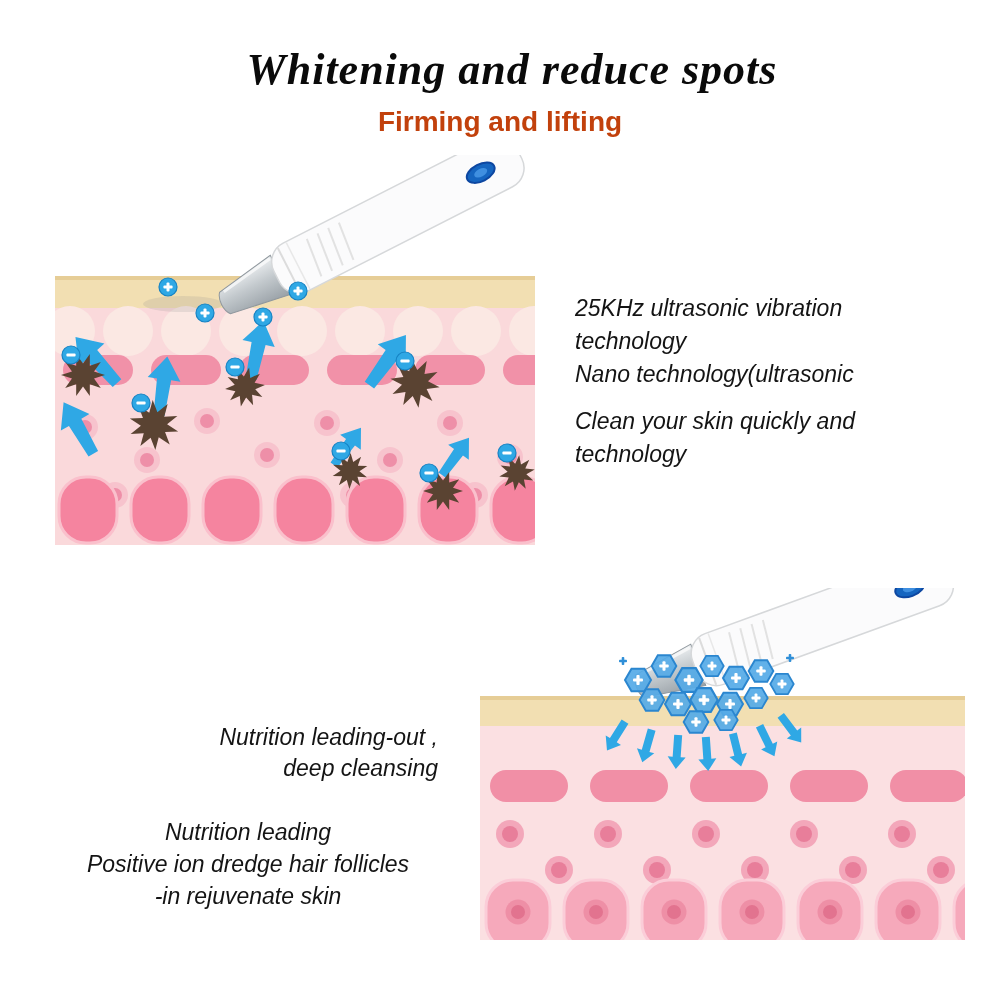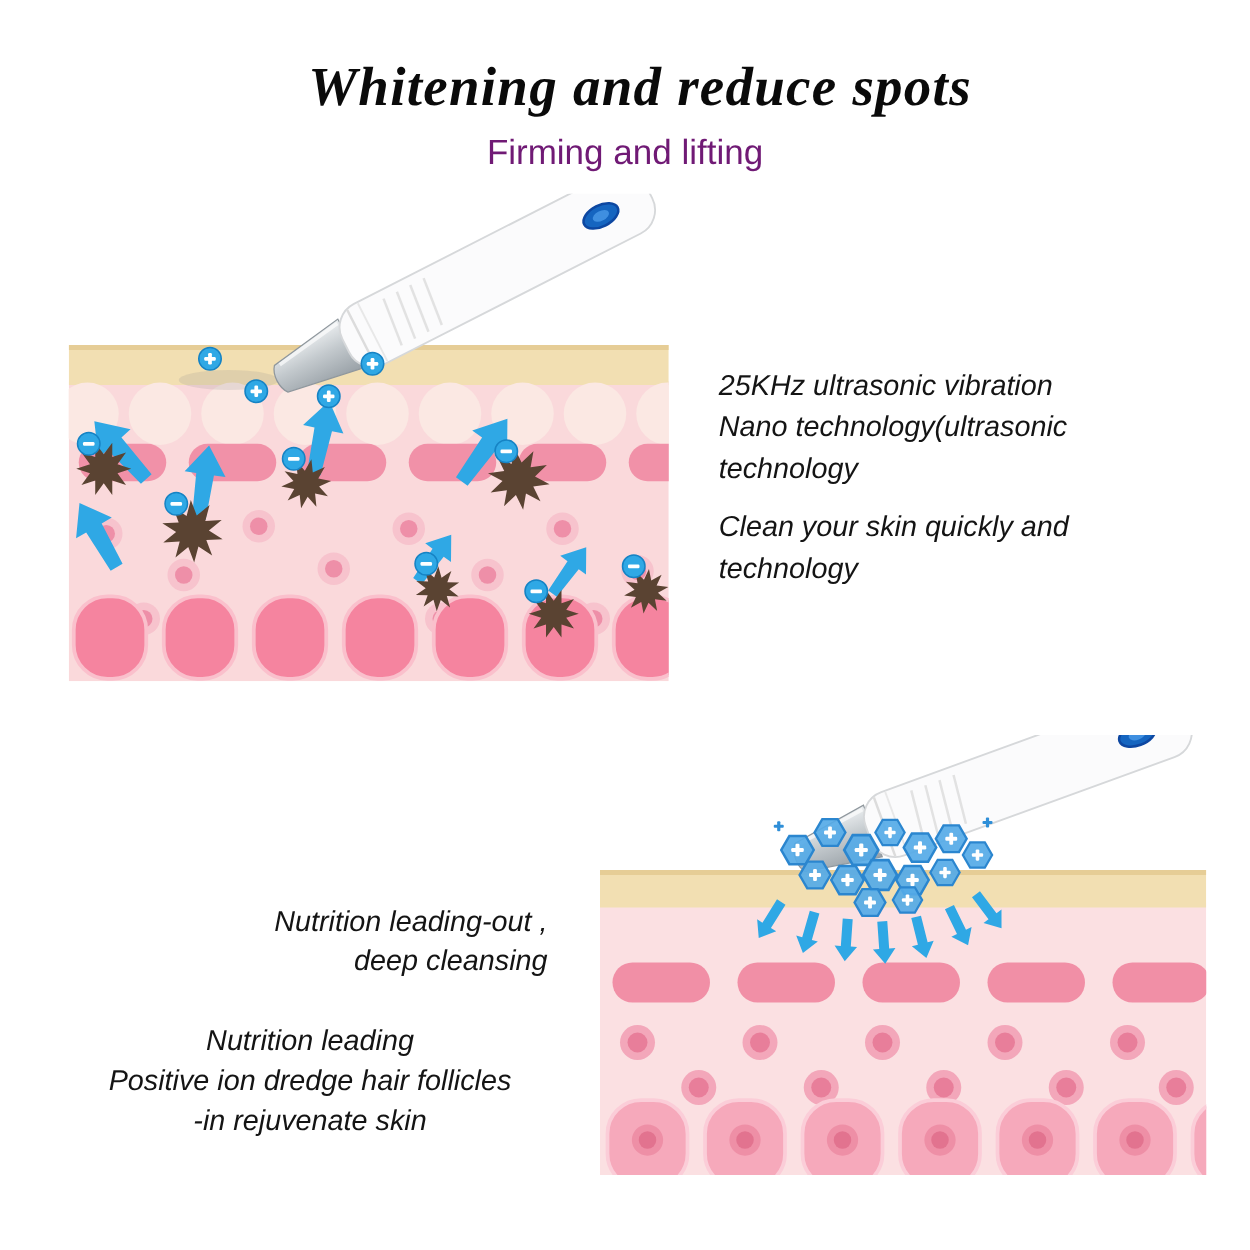--- a/index.html
+++ b/index.html
@@ -4,21 +4,21 @@
 <style>
   html,body{margin:0;padding:0;background:#ffffff;}
   body{width:1000px;height:1000px;position:relative;overflow:hidden;
        font-family:"Liberation Sans",sans-serif;color:#111;}
   .page{position:relative;width:1000px;height:1000px;background:#fff;}
   h1,h2,p{margin:0;}
   .title{position:absolute;top:44px;left:12px;width:1000px;text-align:center;
          font-family:"Liberation Serif",serif;font-style:italic;font-weight:bold;
          font-size:44px;letter-spacing:1px;color:#0a0a0a;}
   .subtitle{position:absolute;top:106px;left:0;width:1000px;text-align:center;
-            font-size:28px;font-weight:400;color:#701a75;
+            font-size:28px;font-weight:700;color:#c2410c;
             font-family:"Liberation Sans",sans-serif;}
   .illus{position:absolute;}
   .illus-top{left:55px;top:155px;width:480px;height:390px;}
   .illus-bottom{left:480px;top:588px;width:485px;height:352px;}
   .art{display:block;width:100%;height:100%;}
   .caption{position:absolute;font-size:23px;color:#141414;font-style:italic;}
   .caption .line{display:block;}
   .caption-top{left:575px;top:292px;line-height:33px;}
   .caption-top .para + .para{margin-top:14px;}
   .caption-b1{left:58px;top:722px;width:380px;text-align:right;line-height:31px;}
@@ -173,22 +173,22 @@
         <use href="#posIon" transform="translate(150,158)"></use>
         <use href="#posIon" transform="translate(208,162)"></use>
         <use href="#posIon" transform="translate(243,136)"></use>
       </g>
     </svg>
   </div>
 
   <div class="caption caption-top">
     <p class="para">
       <span class="line">25KHz ultrasonic vibration</span>
+      <span class="line">technology</span>
       <span class="line">Nano technology(ultrasonic</span>
-      <span class="line">technology</span>
     </p>
     <p class="para">
       <span class="line">Clean your skin quickly and</span>
       <span class="line">technology</span>
     </p>
   </div>
 
   <p class="caption caption-b1">
     <span class="line">Nutrition leading-out ,</span>
     <span class="line">deep cleansing</span>

